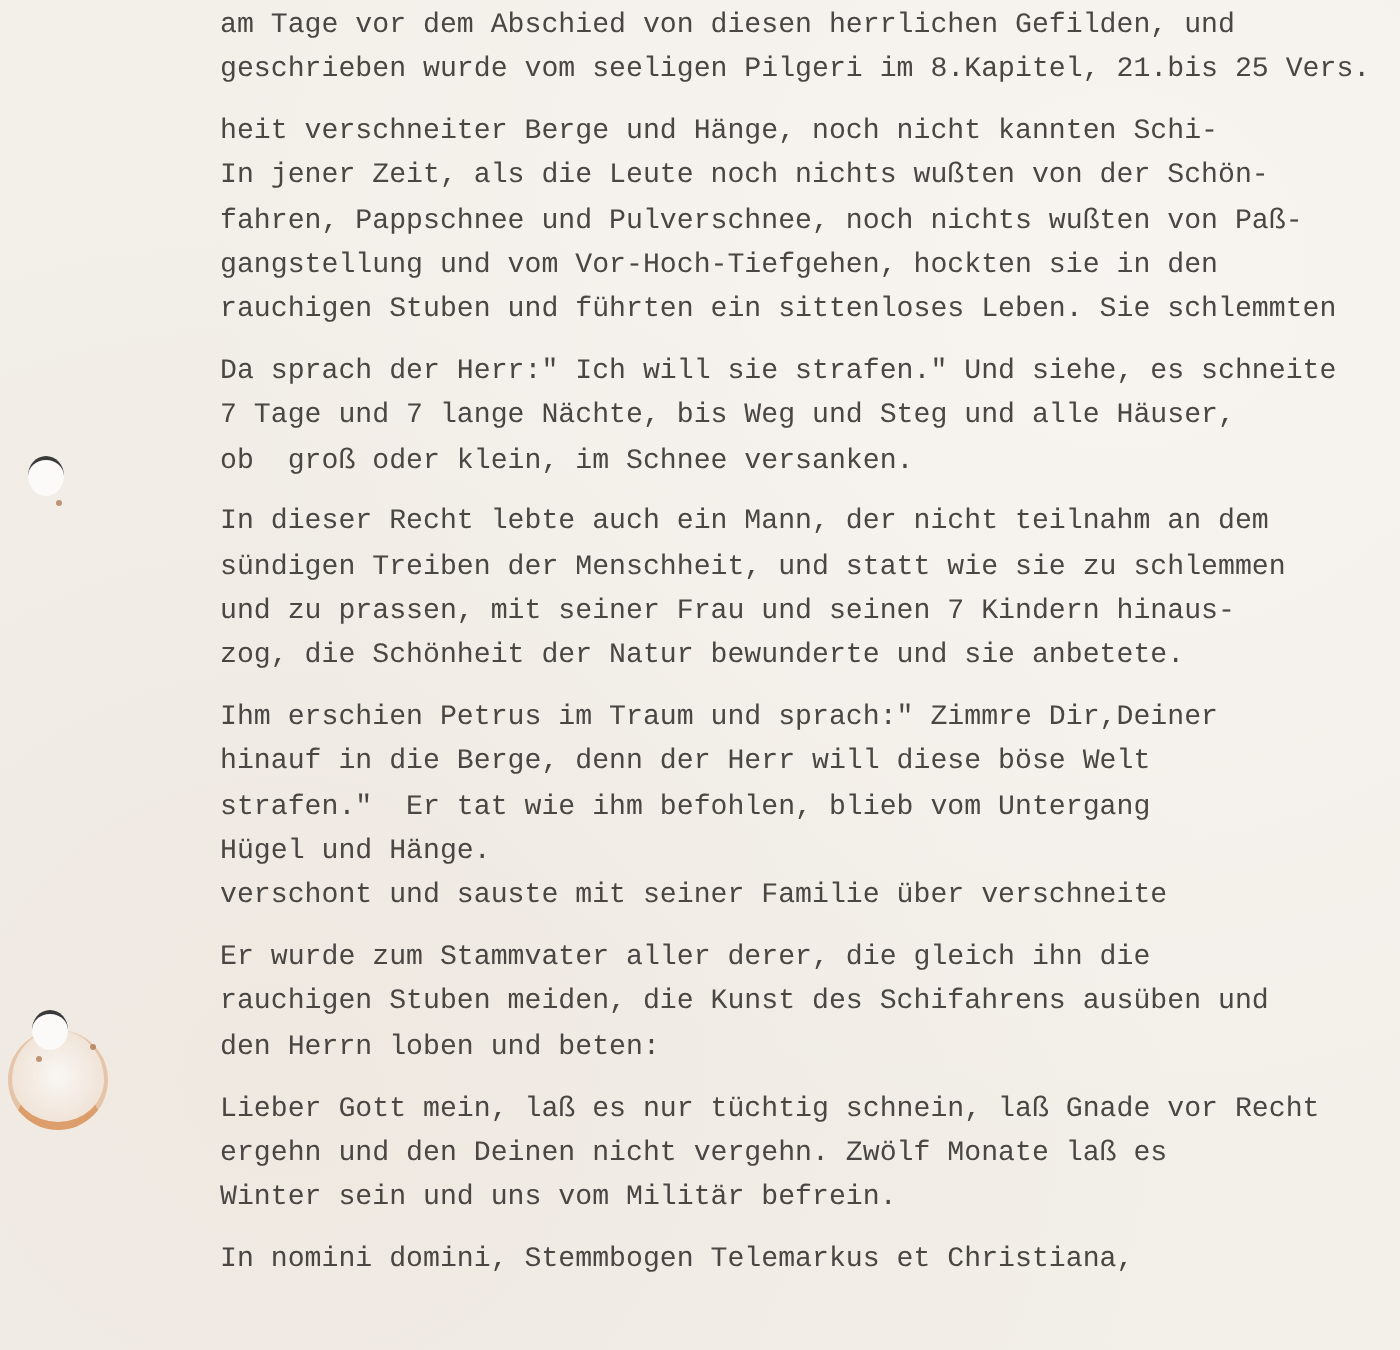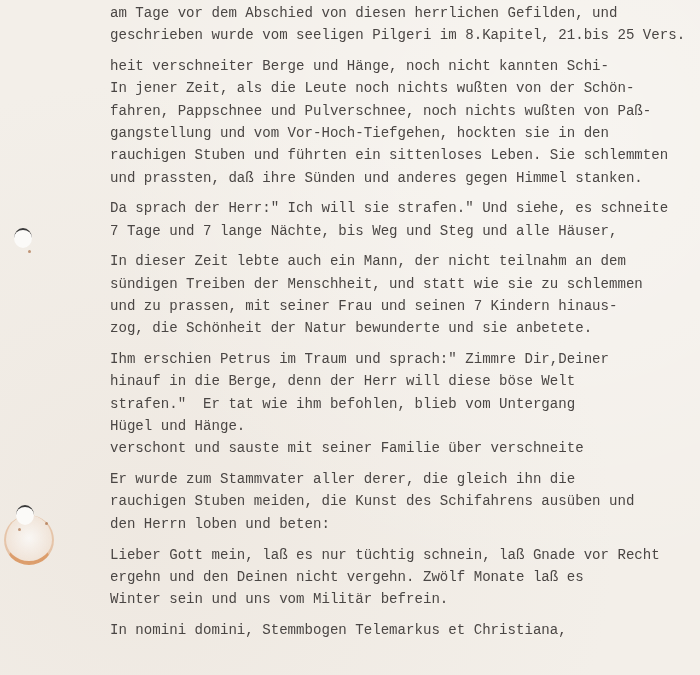--- a/index.html
+++ b/index.html
@@ -51,28 +51,28 @@
     <p class="para">
       <span class="line">am Tage vor dem Abschied von diesen herrlichen Gefilden, und</span>
       <span class="line">geschrieben wurde vom seeligen Pilgeri im 8.Kapitel, 21.bis 25 Vers.</span>
     </p>
     <p class="para">
       <span class="line">heit verschneiter Berge und Hänge, noch nicht kannten Schi-</span>
       <span class="line">In jener Zeit, als die Leute noch nichts wußten von der Schön-</span>
       <span class="line">fahren, Pappschnee und Pulverschnee, noch nichts wußten von Paß-</span>
       <span class="line">gangstellung und vom Vor-Hoch-Tiefgehen, hockten sie in den</span>
       <span class="line">rauchigen Stuben und führten ein sittenloses Leben. Sie schlemmten</span>
-      <span class="line">und prassten, daß ihre Sünden und anderes gegen Himmel stanken.</span>
     </p>
     <p class="para">
       <span class="line">Da sprach der Herr:" Ich will sie strafen." Und siehe, es schneite</span>
       <span class="line">7 Tage und 7 lange Nächte, bis Weg und Steg und alle Häuser,</span>
+      <span class="line">ob  groß oder klein, im Schnee versanken.</span>
     </p>
     <p class="para">
-      <span class="line">In dieser Zeit lebte auch ein Mann, der nicht teilnahm an dem</span>
+      <span class="line">In dieser Recht lebte auch ein Mann, der nicht teilnahm an dem</span>
       <span class="line">sündigen Treiben der Menschheit, und statt wie sie zu schlemmen</span>
       <span class="line">und zu prassen, mit seiner Frau und seinen 7 Kindern hinaus-</span>
       <span class="line">zog, die Schönheit der Natur bewunderte und sie anbetete.</span>
     </p>
     <p class="para">
       <span class="line">Ihm erschien Petrus im Traum und sprach:" Zimmre Dir,Deiner</span>
       <span class="line">hinauf in die Berge, denn der Herr will diese böse Welt</span>
       <span class="line">strafen."  Er tat wie ihm befohlen, blieb vom Untergang</span>
       <span class="line">Hügel und Hänge.</span>
       <span class="line">verschont und sauste mit seiner Familie über verschneite</span>

